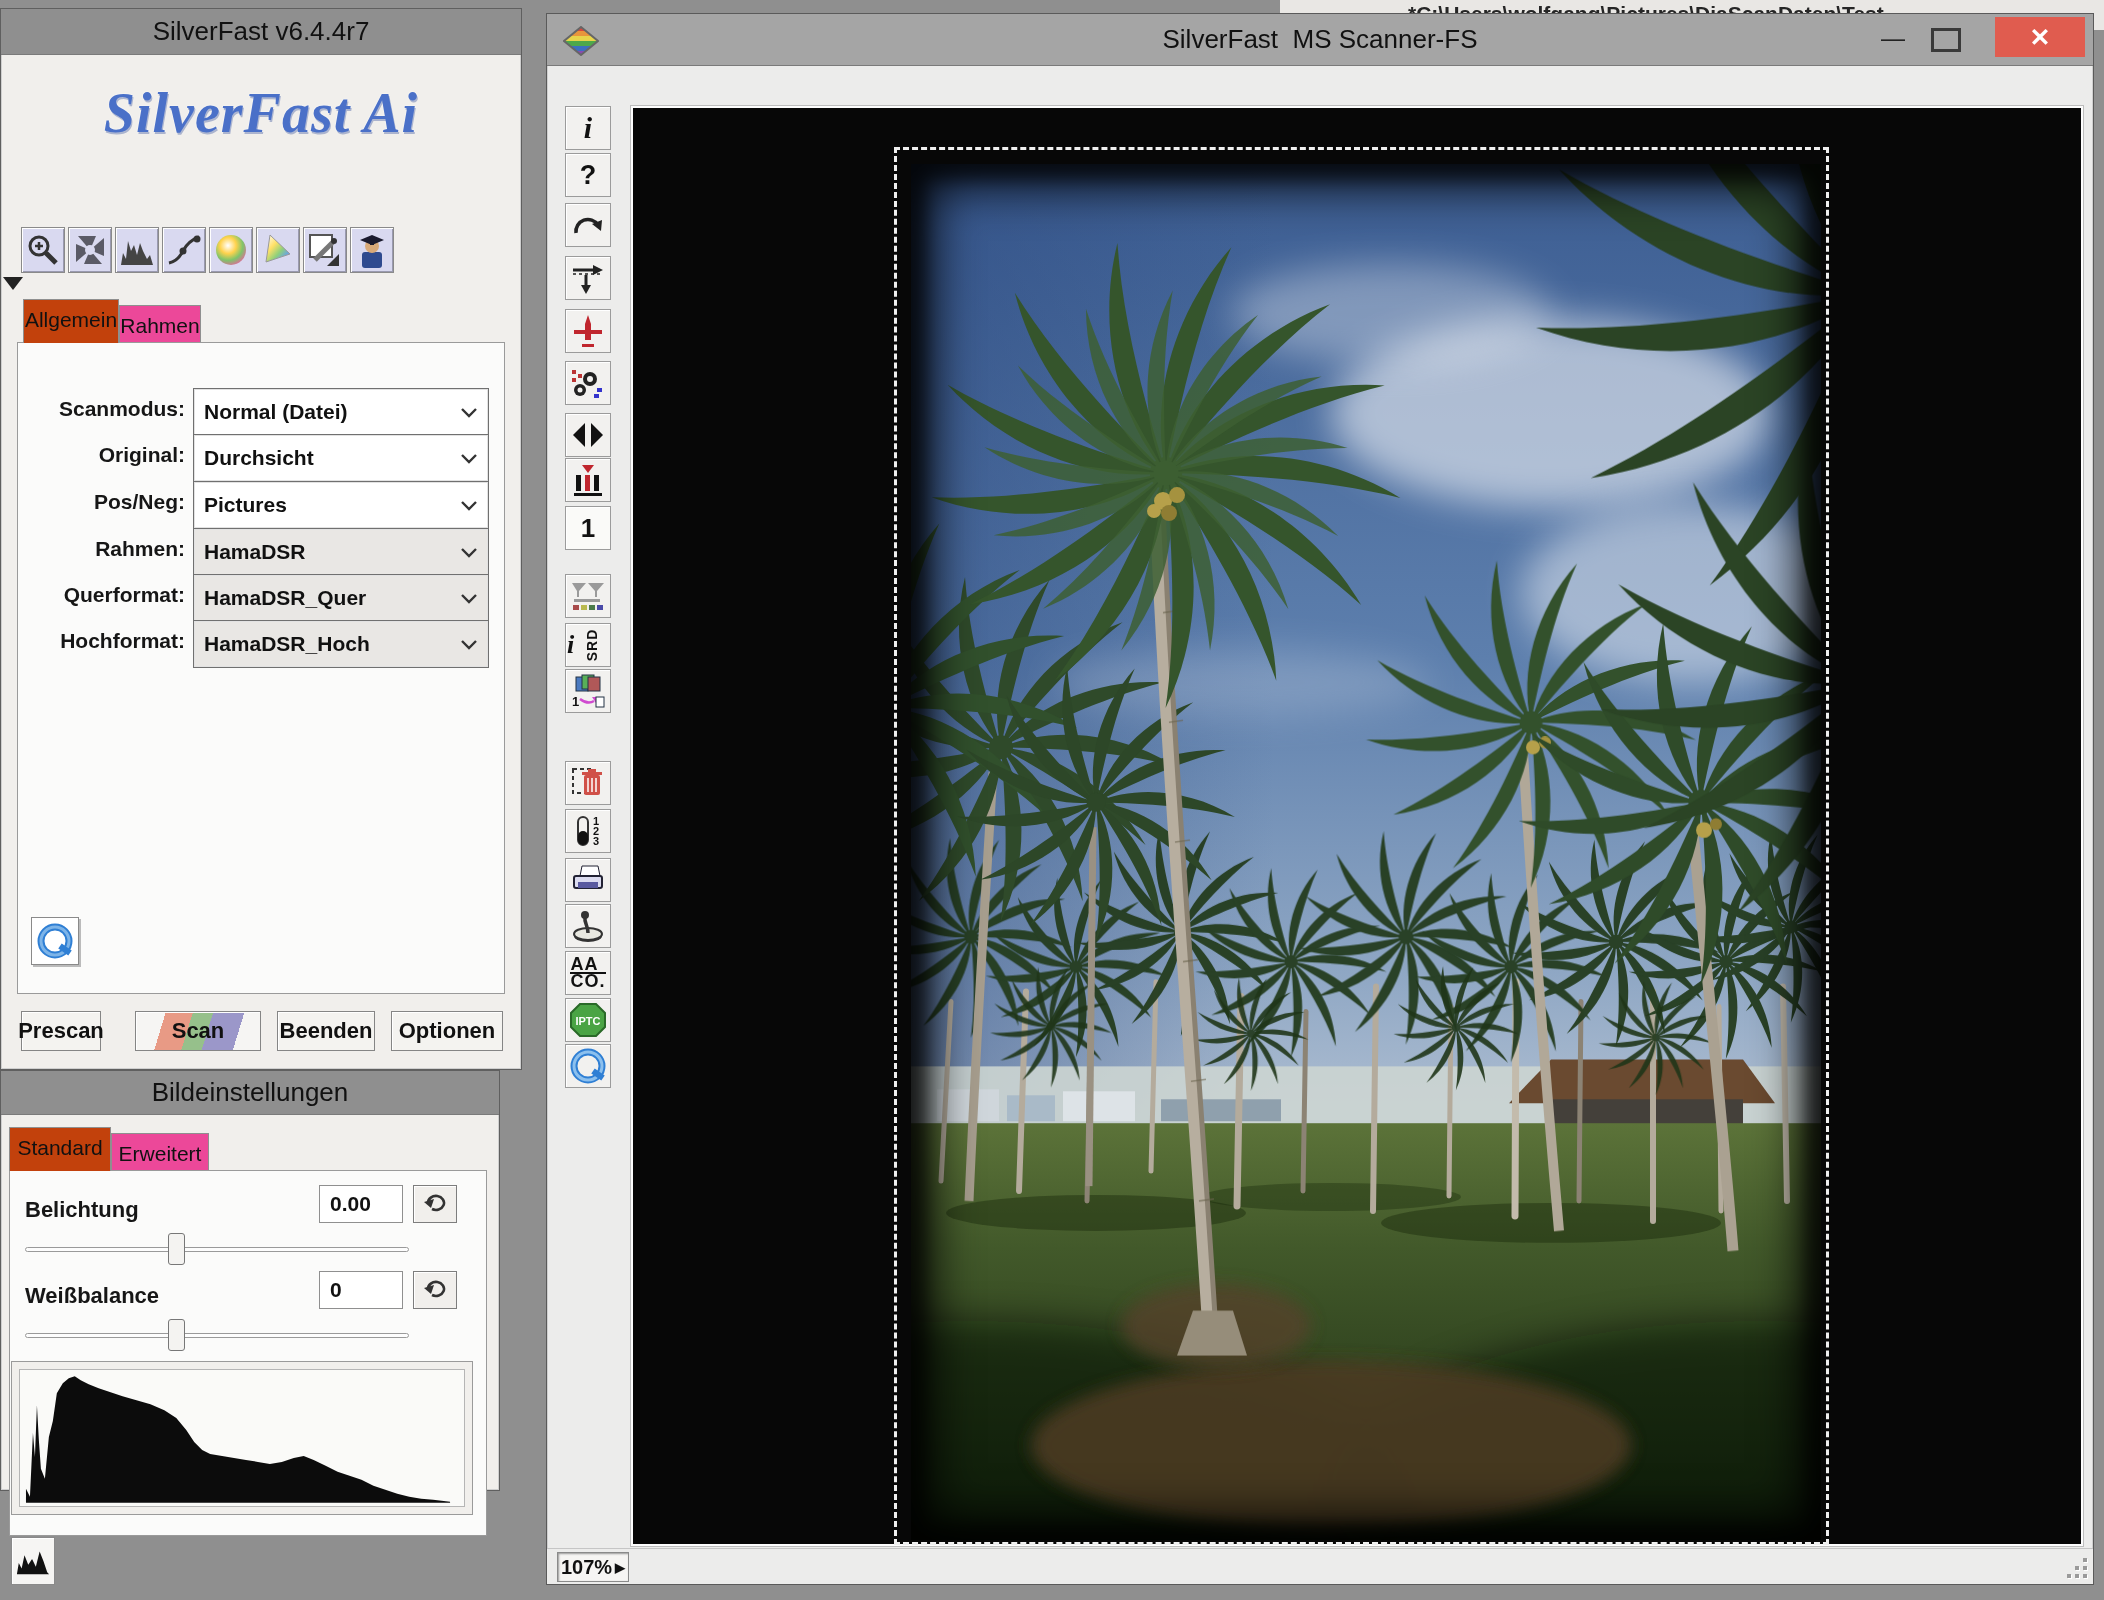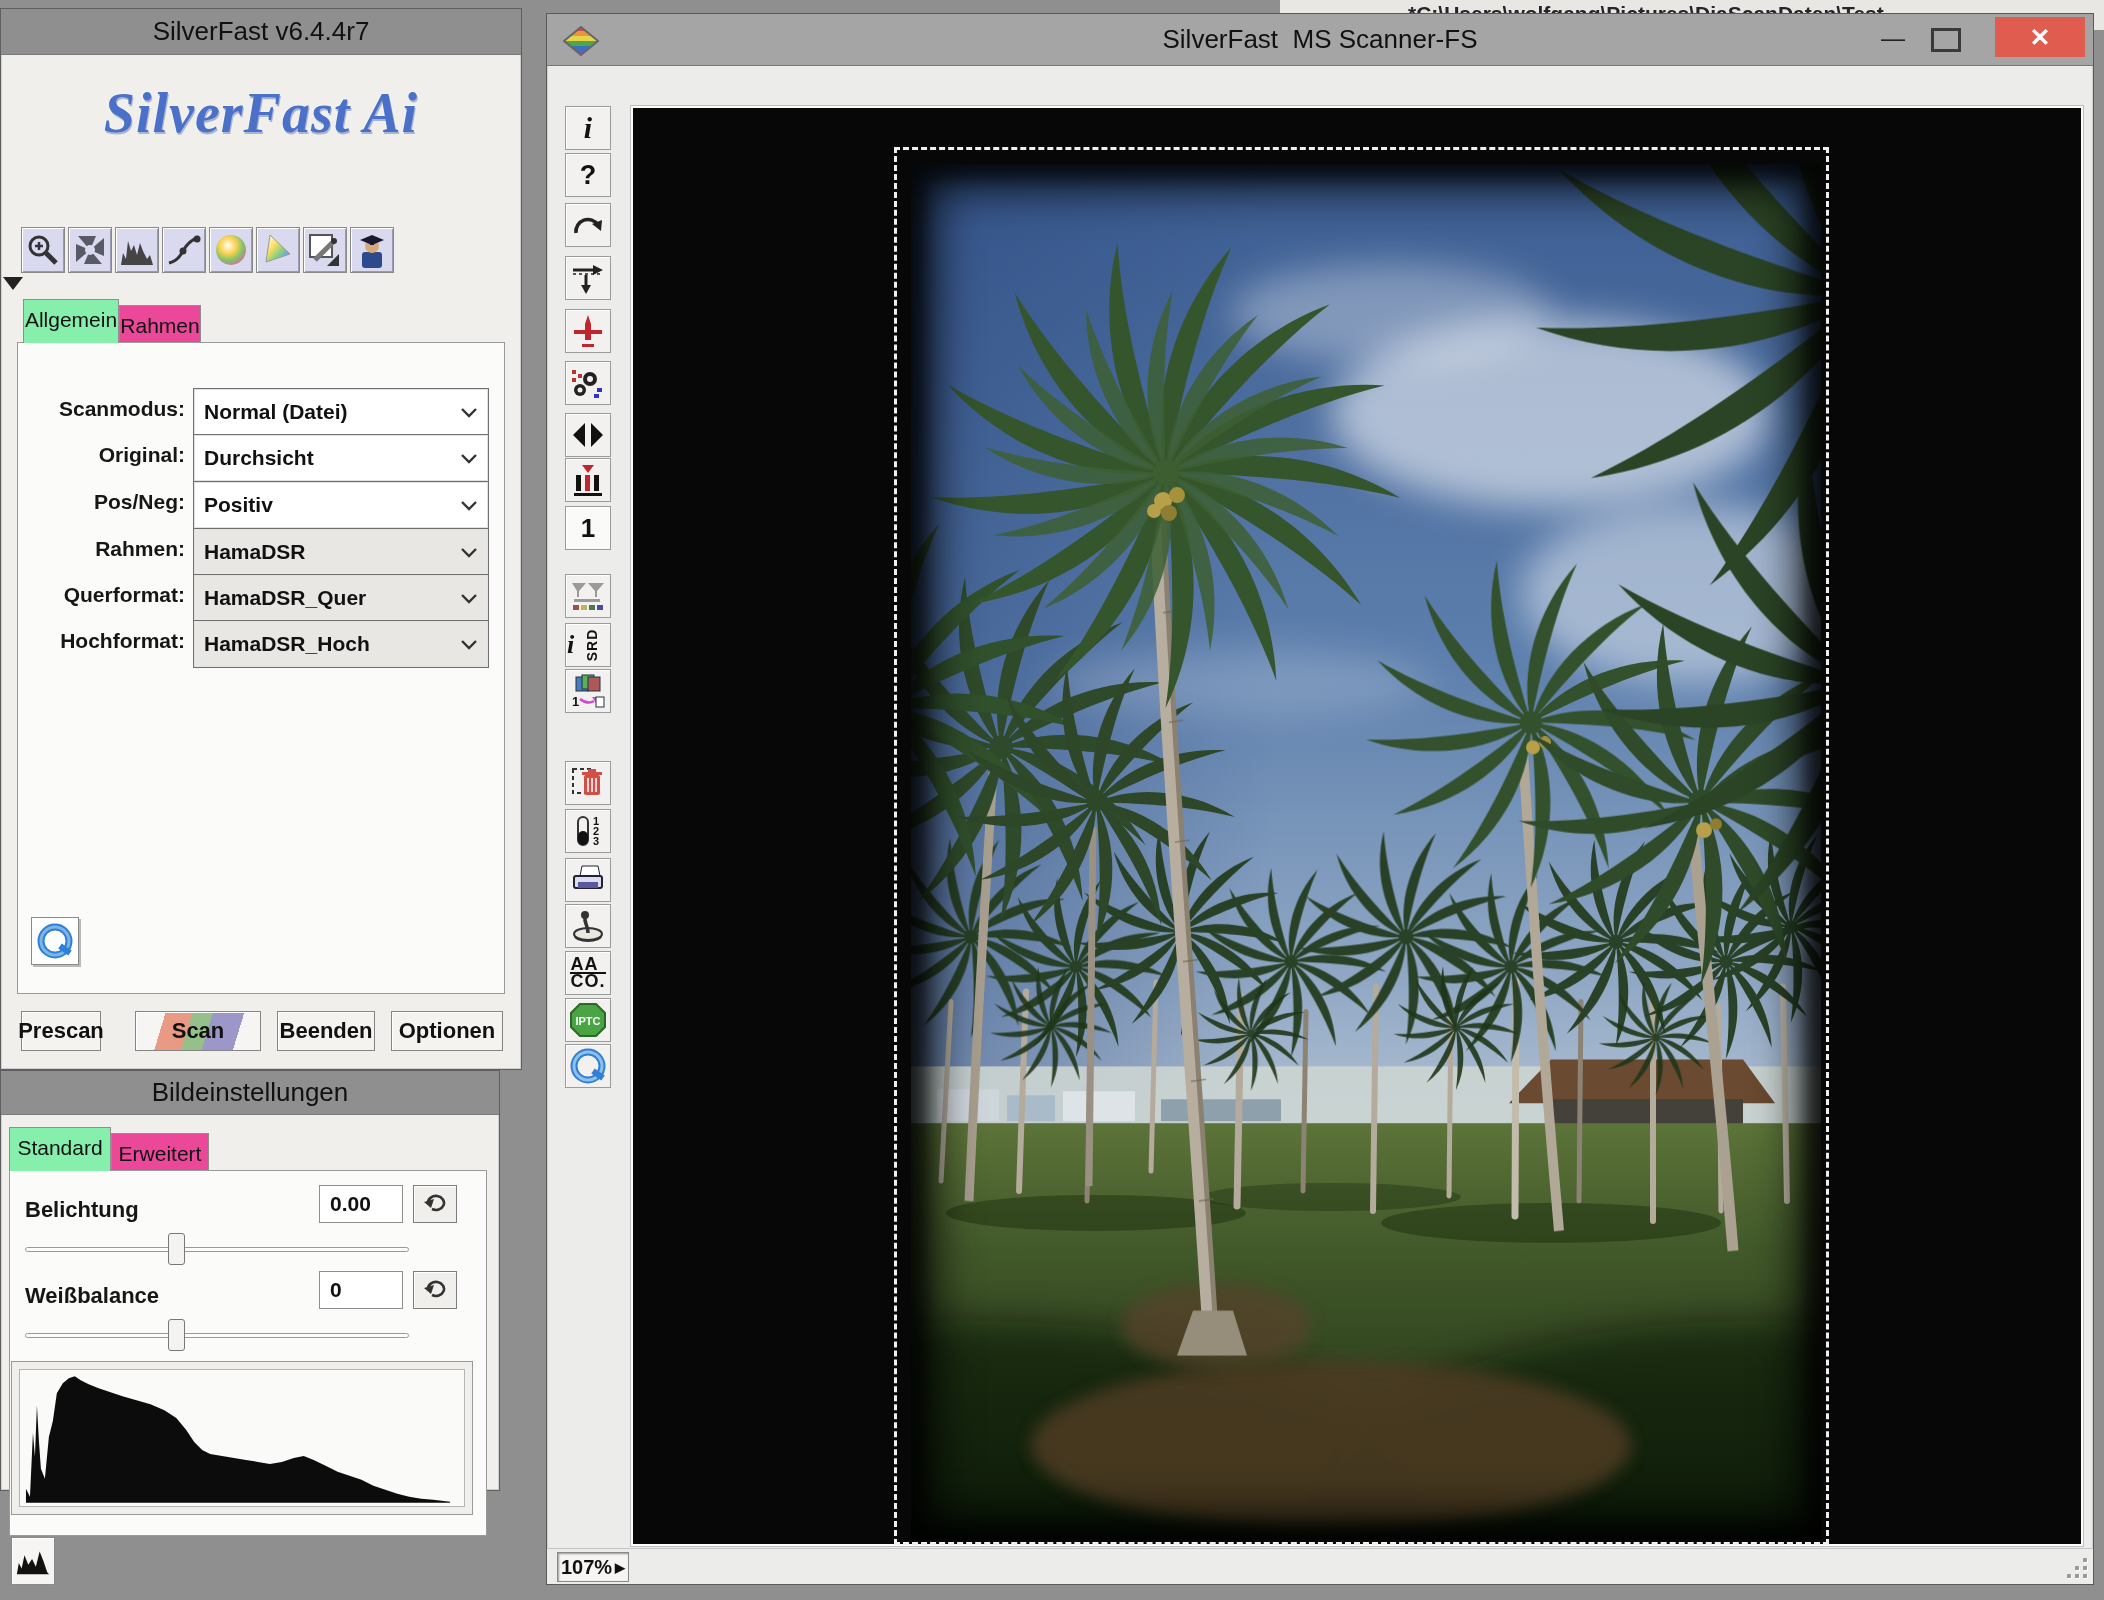--- a/index.html
+++ b/index.html
@@ -22,21 +22,21 @@
           font-family:"Liberation Serif", serif; font-style:italic; font-weight:bold;
           font-size:56px; color:#4a70c8; letter-spacing:1px;
           text-shadow:1px 2px 0 rgba(40,70,150,.35), 0 0 2px #ffffff; }
   .tbA-btn { position:absolute; top:218px; width:44px; height:46px; background:#d9d9f0;
              border:1px solid #8a8a8a; box-shadow:1px 1px 0 #fff inset, -1px -1px 0 #9a9ab0 inset;
              display:flex; align-items:center; justify-content:center; }
   .collapse-tri { position:absolute; left:2px; top:268px; width:0; height:0;
                   border-left:10px solid transparent; border-right:10px solid transparent; border-top:13px solid #222; }
   .tab { position:absolute; background:#ec4899; border:1px solid #8f8f8f; border-bottom:none;
          font-size:21px; color:#111; text-align:center; padding-top:8px; }
-  .tab.active { background:#86efac; z-index:5; }
+  .tab.active { background:#c2410c; z-index:5; }
   .groupbox { position:absolute; background:#fbfbfa; border:1px solid #9a9a9a; }
   .frm-label { position:absolute; width:176px; text-align:right; font-size:21px; font-weight:bold; color:#161616; }
   .frm-select { position:absolute; left:192px; width:296px; height:48px; background:#fff; border:1px solid #707070;
                 box-shadow:0 0 0 1px #e2e2e2 inset; display:flex; align-items:center; padding:0 10px; font-size:21px; font-weight:bold; color:#111; }
   .frm-select.gray { background:#e9e7e4; }
   .frm-select .chev { margin-left:auto; }
   .btnA { position:absolute; top:1002px; height:40px; background:#f4f3f0; border:1px solid #858585;
           box-shadow:1px 1px 0 #fff inset; font-size:22px; font-weight:bold; color:#111;
           display:flex; align-items:center; justify-content:center; }
   .btn-scan { background:linear-gradient(107deg,#f6f5f3 22%,#e89a85 22%,#e89a85 42%,#96c08b 42%,#96c08b 57%,#9b97c9 57%,#9b97c9 80%,#f6f5f3 80%); }
@@ -216,21 +216,21 @@
       <span>Durchsicht</span>
       <span class="chev">
           <svg width="18" height="11">
             <polyline points="2,2 9,9 16,2" fill="none" stroke="#333" stroke-width="2.4"></polyline>
           </svg>
         </span>
     </div>
 
     <div class="frm-label" style="left:8px; top:481px;">Pos/Neg:</div>
     <div class="frm-select" style="top:472px;">
-      <span>Positiv</span>
+      <span>Pictures</span>
       <span class="chev">
           <svg width="18" height="11">
             <polyline points="2,2 9,9 16,2" fill="none" stroke="#333" stroke-width="2.4"></polyline>
           </svg>
         </span>
     </div>
 
     <div class="frm-label" style="left:8px; top:528px;">Rahmen:</div>
     <div class="frm-select gray" style="top:519px;">
       <span>HamaDSR</span>

